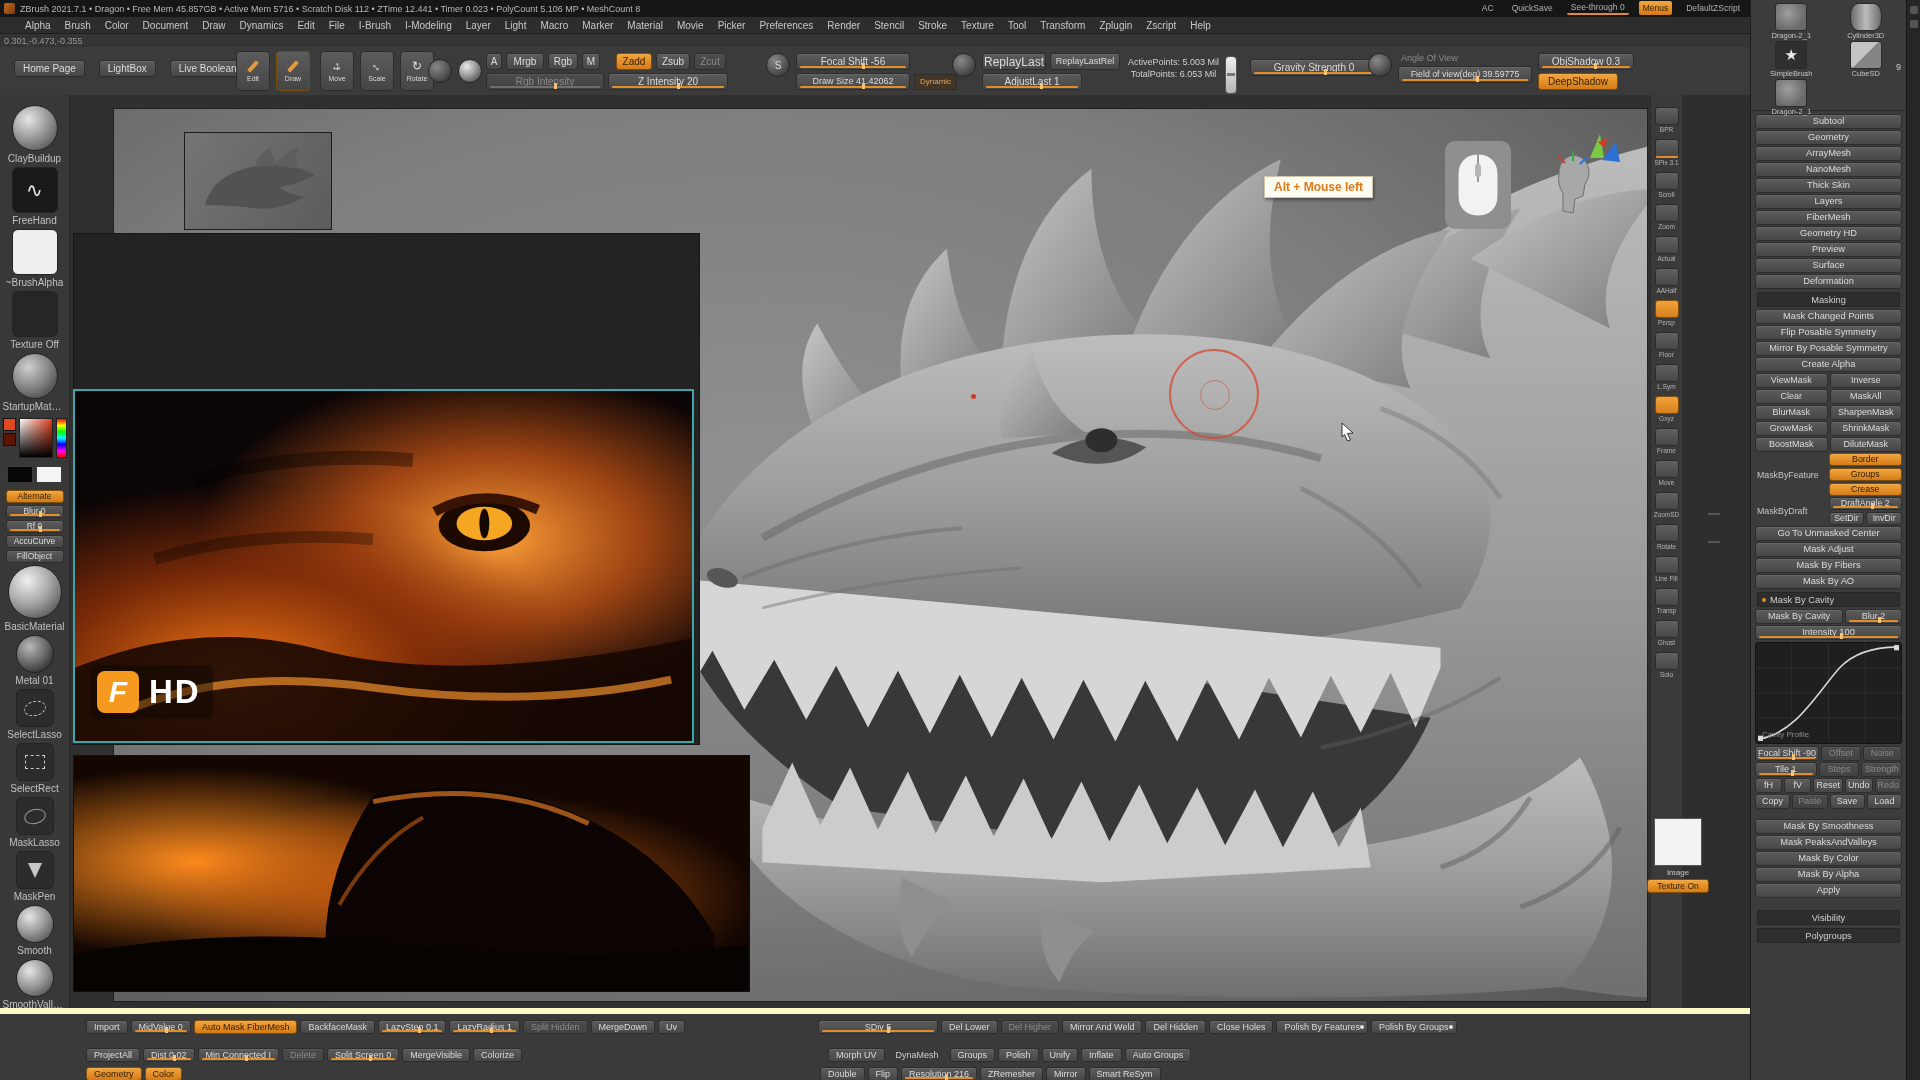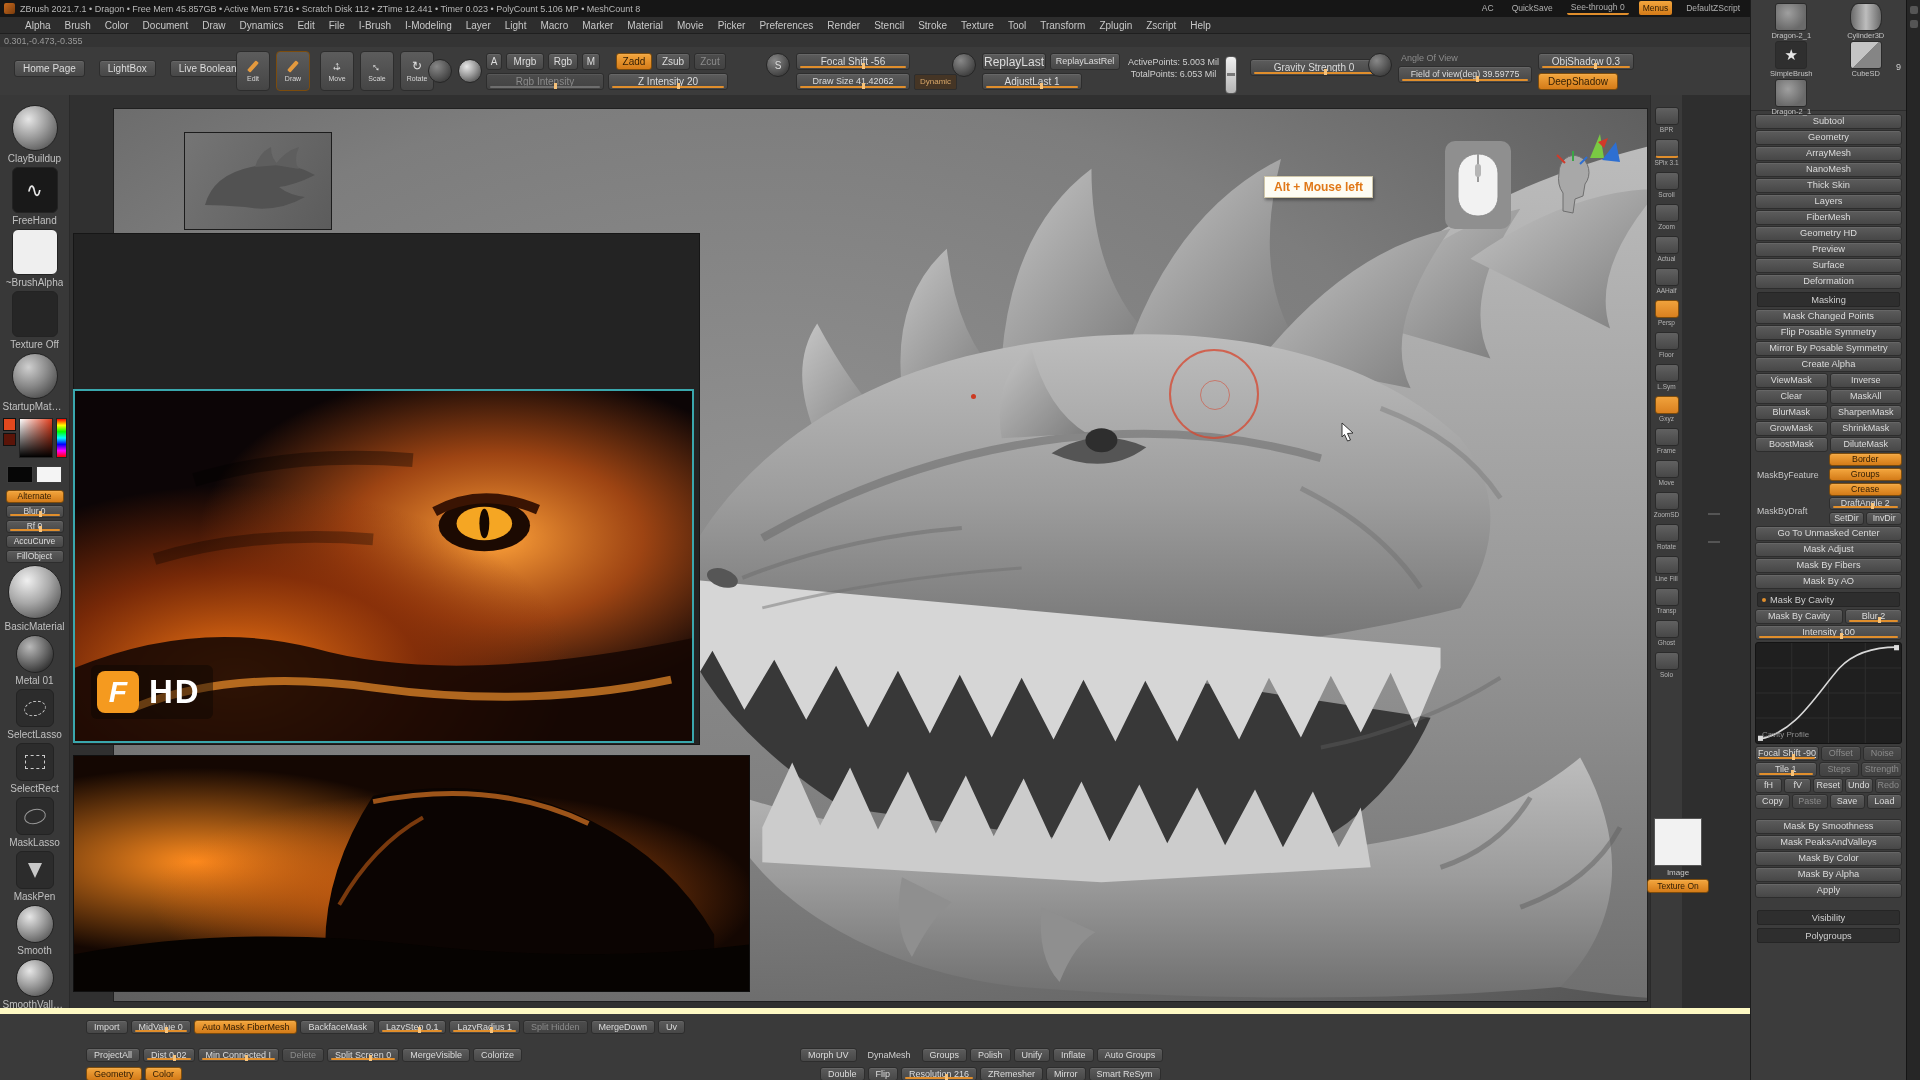--- a/index.html
+++ b/index.html
@@ -733,21 +733,32 @@
         <button class="btn dim">Delete</button>
         <button class="btn sld">Split Screen 0</button>
         <button class="btn">MergeVisible</button>
         <button class="btn">Colorize</button>
       </div>
     <div class="brow" style="left:86px;top:53px;">
 
     <button class="btn on">Geometry</button>
         <button class="btn on">Color</button>
       </div>
-    <div class="brow" style="left:800px;top:34px;">
+    <div class="brow" style="left:818px;top:6px;">
+
+    <button class="btn sld wide">SDiv 5</button>
+        <button class="btn">Del Lower</button>
+        <button class="btn dim">Del Higher</button>
+        <button class="btn">Mirror And Weld</button>
+        <button class="btn">Del Hidden</button>
+        <button class="btn">Close Holes</button>
+        <button class="btn dot">Polish By Features</button>
+        <button class="btn dot">Polish By Groups</button>
+      </div>
+    <div class="brow" style="left:828px;top:34px;">
 
     <button class="btn">Morph UV</button>
         <button class="btn plain">DynaMesh</button>
         <button class="btn">Groups</button>
         <button class="btn">Polish</button>
         <button class="btn">Unify</button>
         <button class="btn">Inflate</button>
         <button class="btn">Auto Groups</button>
       </div>
     <div class="brow" style="left:820px;top:53px;">

